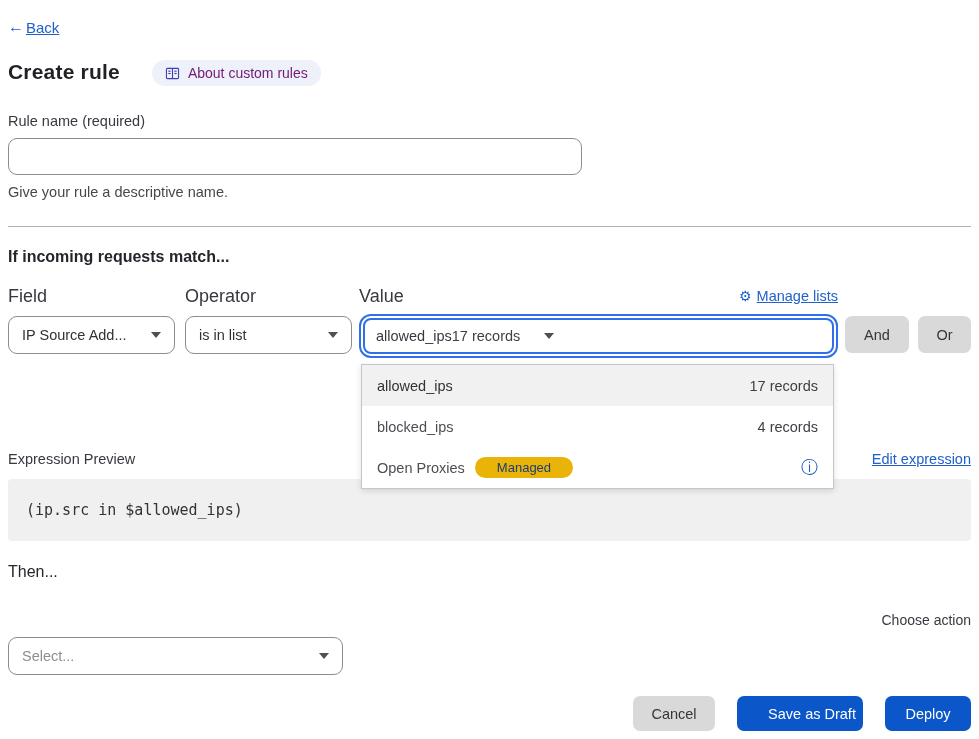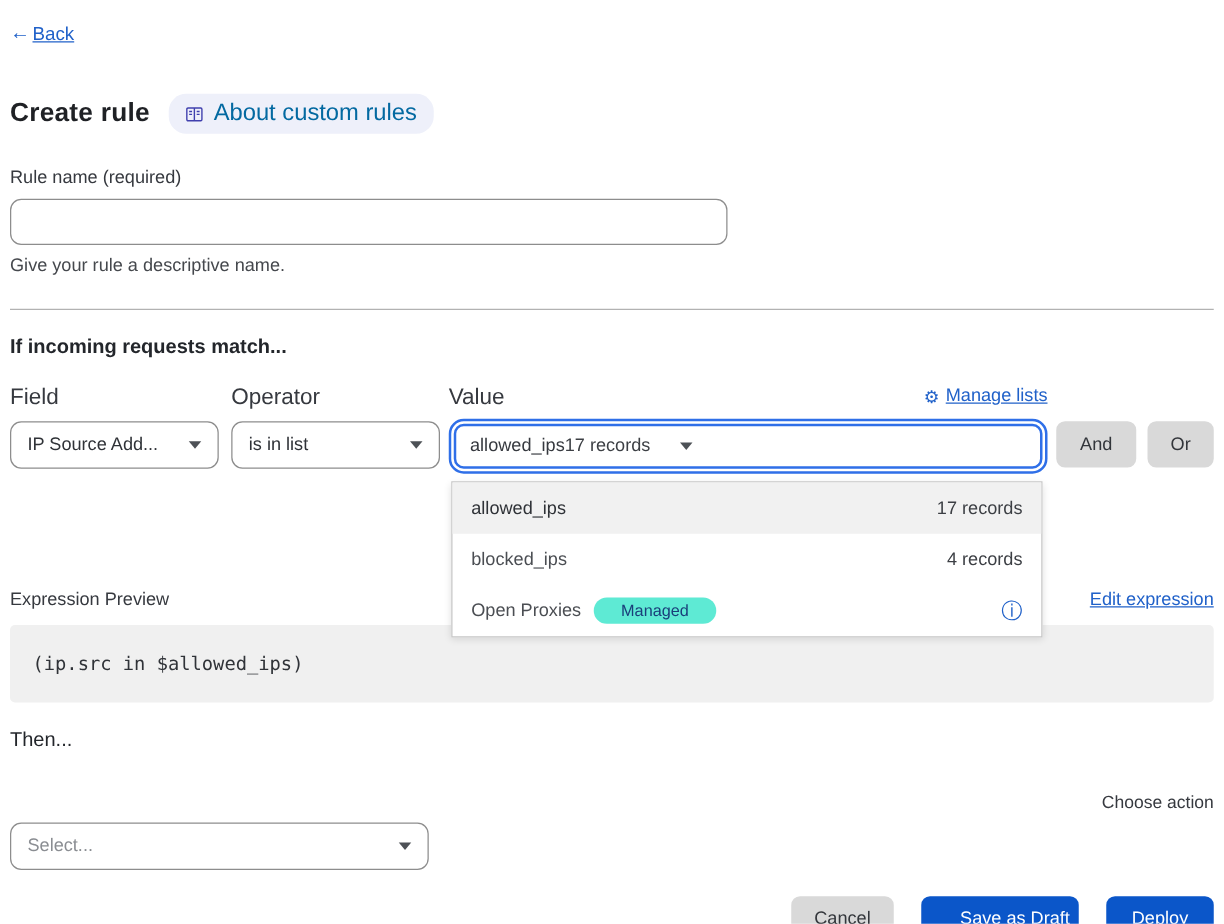--- a/index.html
+++ b/index.html
@@ -7,24 +7,24 @@
   body { font-family:"Liberation Sans", sans-serif; color:#36393f; }
   .page { position:relative; width:979px; height:739px; padding:8px; }
 
   
   .back-row { margin-top:10px; font-size:15px; }
   .back-link { color:#2061c9; text-decoration:none; cursor:pointer; display:inline-flex; align-items:center; }
   .back-arrow { margin-right:2px; font-size:16px; text-decoration:none; }
   .back-text { text-decoration:underline; }
 
   
-  .title-row { margin-top:39px; display:flex; align-items:center; gap:15px; }
+  .title-row { margin-top:24px; display:flex; align-items:flex-start; gap:32px; }
   .page-title { font-size:21px; font-weight:bold; color:#1f2125; letter-spacing:.2px; }
-  .about-badge { display:inline-flex; align-items:center; gap:8px; background:#eef0fa; color:#0369a1;
-    font-size:19px; padding:5px 13px; border-radius:14px; cursor:pointer; }
+  .about-badge { display:inline-flex; align-items:center; gap:8px; background:#eef0fa; color:#701a75;
+    font-size:14px; padding:5px 13px; border-radius:14px; cursor:pointer; }
   .about-badge svg { display:block; }
 
   
   .field-label { margin-top:27px; font-size:14.5px; color:#36393f; }
   .rule-name-input { display:block; margin-top:9px; width:574px; height:37px; border:1px solid #8d8d8d;
     border-radius:9px; font-size:14.5px; padding:0 12px; color:#333; outline:none; background:#fff; }
   .helper-text { margin-top:9px; font-size:14.5px; color:#45484d; }
 
   .divider { border:none; border-top:1px solid #b2b2b2; margin-top:26px; }
 
@@ -59,21 +59,21 @@
   .btn-and { width:64px; height:37px; }
   .btn-or { width:53px; height:37px; }
 
   
   .dropdown-panel { position:absolute; top:78px; left:2px; width:473px; background:#fff;
     border:1px solid #c6c6c6; box-shadow:0 2px 6px rgba(0,0,0,.12); z-index:30; }
   .dd-item { height:41px; display:flex; align-items:center; justify-content:space-between;
     padding:0 15px; font-size:14.5px; color:#4b4e53; cursor:pointer; }
   .dd-item.selected { background:#f1f1f1; color:#2f3237; }
   .dd-left { display:flex; align-items:center; gap:10px; }
-  .managed-pill { background:#5eead4; color:#1a3f7a; font-size:13px; padding:3px 22px; border-radius:11px; }
+  .managed-pill { background:#eab308; color:#1a3f7a; font-size:13px; padding:3px 22px; border-radius:11px; }
   .dd-records { color:#3c3f44; }
   .info-icon { color:#2061c9; font-size:17px; line-height:1; cursor:pointer; }
 
   
   .expr-header { margin-top:97px; display:flex; justify-content:space-between; align-items:center; }
   .expr-label { font-size:14.5px; color:#36393f; }
   .edit-expression { color:#2061c9; font-size:14.5px; text-decoration:underline; cursor:pointer; }
   .expr-block { margin-top:12px; width:963px; height:62px; background:#f0f0f0; border-radius:4px;
     display:flex; align-items:center; padding:0 18px; }
   .expr-code { font-family:"DejaVu Sans Mono", monospace; font-size:15px; color:#303338; }

